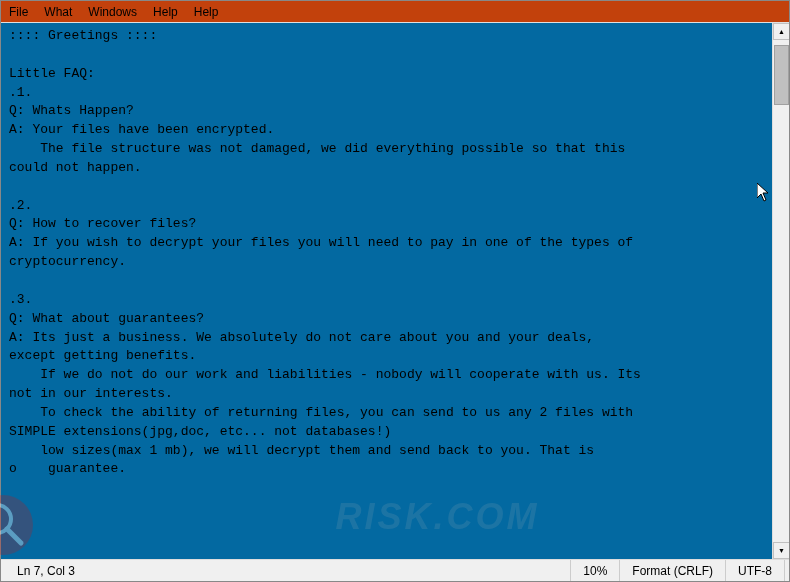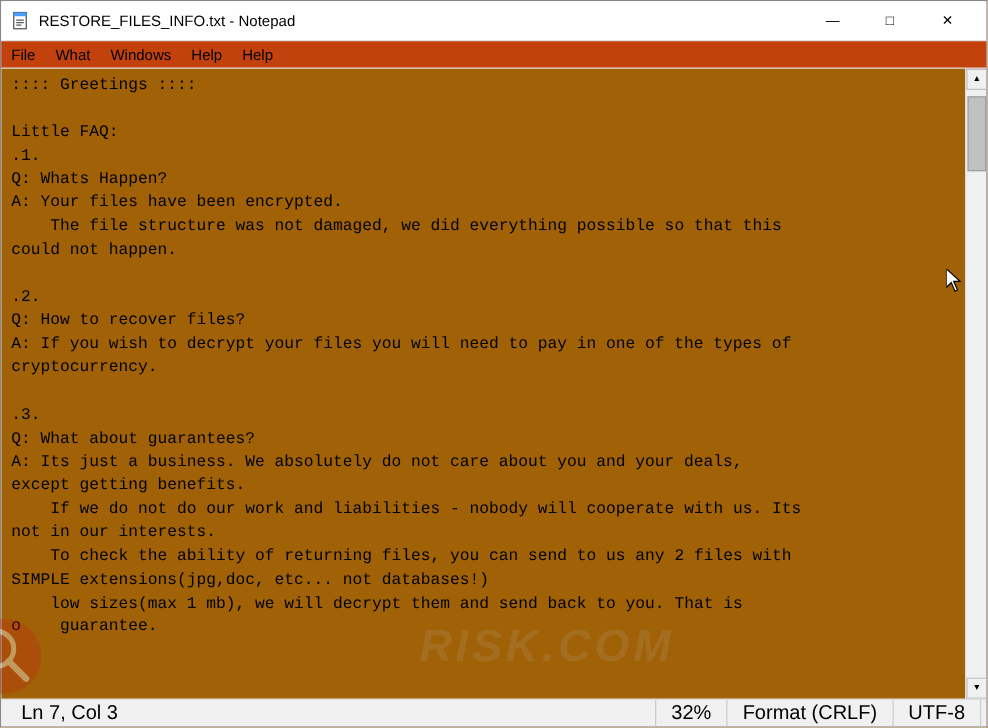--- a/index.html
+++ b/index.html
@@ -103,21 +103,21 @@
       flex: 1;
       padding: 4px 8px;
       font-family: 'Courier New', Courier, monospace;
       font-size: 13px;
       line-height: 1.45;
       color: #000;
       overflow-y: scroll;
       overflow-x: hidden;
       white-space: pre-wrap;
       word-break: break-word;
-      background: #a16207;
+      background: #0369a1;
       outline: none;
       resize: none;
       border: none;
     }
 
     .scrollbar-container {
       width: 17px;
       background: #f0f0f0;
       display: flex;
       flex-direction: column;
@@ -159,21 +159,21 @@
       background: #f0f0f0;
       border-top: 1px solid #ddd;
       display: flex;
       align-items: center;
       padding: 0 4px;
       gap: 0;
     }
 
     .status-item {
       padding: 0 12px;
-      font-size: 16px;
+      font-size: 12px;
       color: #000;
       border-right: 1px solid #ccc;
       height: 100%;
       display: flex;
       align-items: center;
     }
 
     .status-item:first-child {
       flex: 1;
     }
@@ -208,37 +208,20 @@
       height: 20px;
       pointer-events: none;
       z-index: 20;
     }
   </style>
 </head>
 <body>
 
 <div class="window">
 
-  <div class="title-bar">
-    <div class="title-bar-icon">
-      <svg viewBox="0 0 16 16" fill="none">
-        <rect x="2" y="1" width="10" height="13" fill="#fff" stroke="#555" stroke-width="1"></rect>
-        <rect x="2" y="1" width="10" height="3" fill="#4a9eff"></rect>
-        <line x1="4" y1="7" x2="10" y2="7" stroke="#555" stroke-width="1"></line>
-        <line x1="4" y1="9" x2="10" y2="9" stroke="#555" stroke-width="1"></line>
-        <line x1="4" y1="11" x2="8" y2="11" stroke="#555" stroke-width="1"></line>
-      </svg>
-    </div>
-    <span class="title-bar-text">RESTORE_FILES_INFO.txt - Notepad</span>
-    <div class="title-bar-controls">
-      <button class="title-bar-btn">—</button>
-      <button class="title-bar-btn">□</button>
-      <button class="title-bar-btn close">✕</button>
-    </div>
-  </div>
 
   <div class="menu-bar">
     <span class="menu-item">File</span>
     <span class="menu-item">What</span>
     <span class="menu-item">Windows</span>
     <span class="menu-item">Help</span>
     <span class="menu-item">Help</span>
   </div>
 
   <div class="editor-area">
@@ -289,17 +272,17 @@
         <circle cx="26" cy="26" r="14" fill="none" stroke="white" stroke-width="4"></circle>
         <line x1="36" y1="36" x2="50" y2="50" stroke="white" stroke-width="5" stroke-linecap="round"></line>
         <circle cx="16" cy="16" r="6" fill="#ffcc00" opacity="0.9"></circle>
       </svg>
     </div>
     <span class="watermark-text" style="font-size:36px; color:#bbb; letter-spacing:3px; font-style:italic; font-weight:bold; opacity:0.4; margin-left: 20px;">RISK.COM</span>
   </div>
 
   <div class="status-bar">
     <div class="status-item">Ln 7, Col 3</div>
-    <div class="status-item">32%</div>
+    <div class="status-item">10%</div>
     <div class="status-item">Format (CRLF)</div>
     <div class="status-item">UTF-8</div>
   </div>
 </div>
 
 </body></html>

